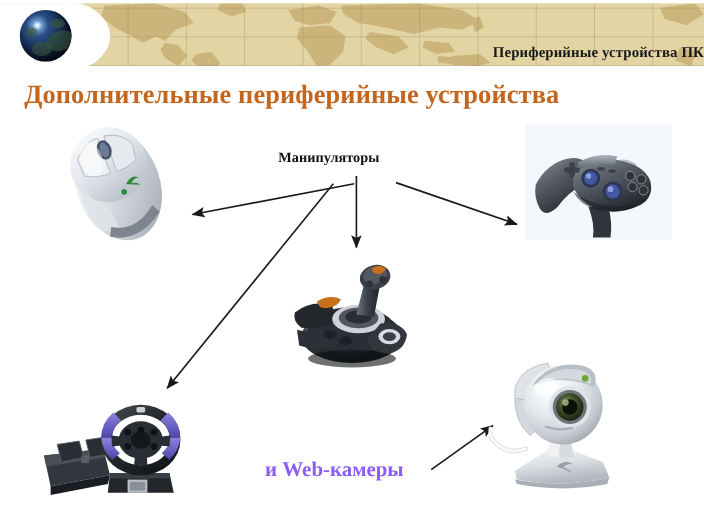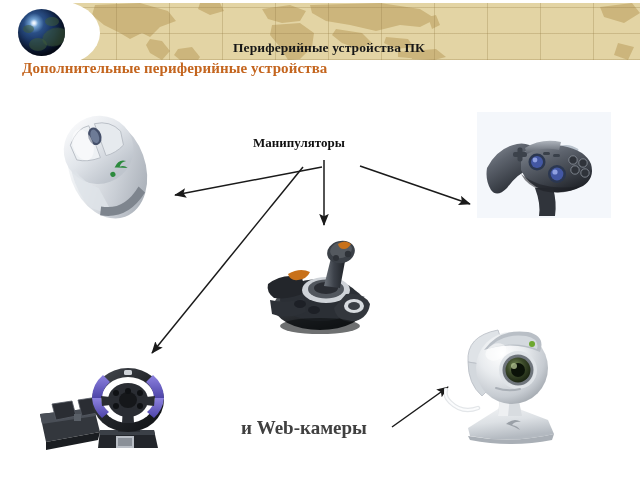--- a/index.html
+++ b/index.html
@@ -84,39 +84,39 @@
     opacity: 0.55;
     border-radius: 50%;
     filter: blur(0.6px);
   }
 
   #banner-title {
     position: absolute;
     left: 0;
     top: 40px;
     width: 640px;
-    text-align: center;
+    text-align: right;
     font-family: "Liberation Serif", serif;
     font-weight: bold;
     font-size: 13.5px;
     color: #171717;
     letter-spacing: 0.1px;
     line-height: 15px;
     padding-left: 18px;
     box-sizing: border-box;
   }
 
   
   #slide-title {
     position: absolute;
     left: 22px;
-    top: 60px;
+    top: 74px;
     font-family: "Liberation Serif", serif;
     font-weight: bold;
-    font-size: 15px;
+    font-size: 24px;
     color: #c4651e;
     white-space: nowrap;
     letter-spacing: 0.1px;
   }
 
   
   #label-manipulators {
     position: absolute;
     left: 253px;
     top: 135px;
@@ -126,21 +126,21 @@
     color: #101010;
     white-space: nowrap;
   }
   #label-webcams {
     position: absolute;
     left: 241px;
     top: 417px;
     font-family: "Liberation Serif", serif;
     font-weight: bold;
     font-size: 19px;
-    color: #404040;
+    color: #8b5cf6;
     white-space: nowrap;
   }
 
   
   #arrow-layer {
     position: absolute;
     left: 0; top: 0;
     width: 640px;
     height: 480px;
     pointer-events: none;

